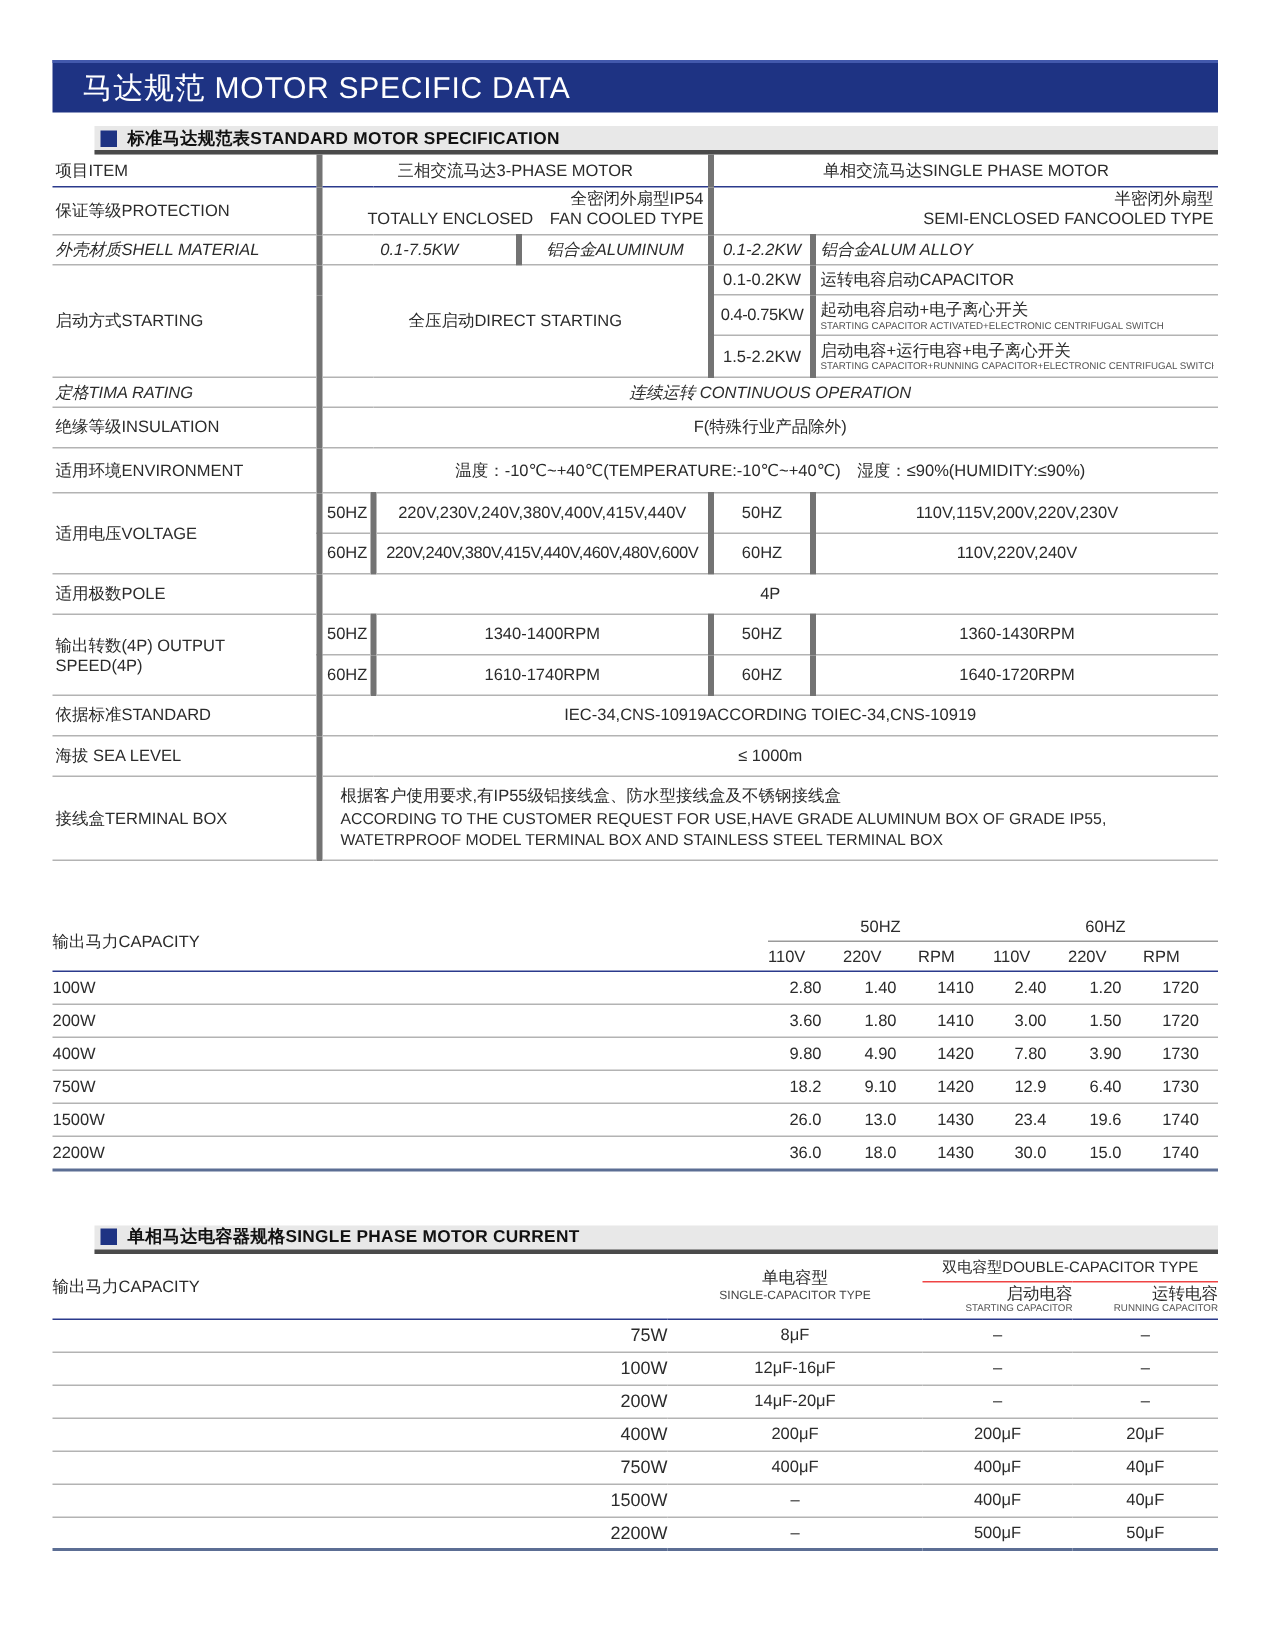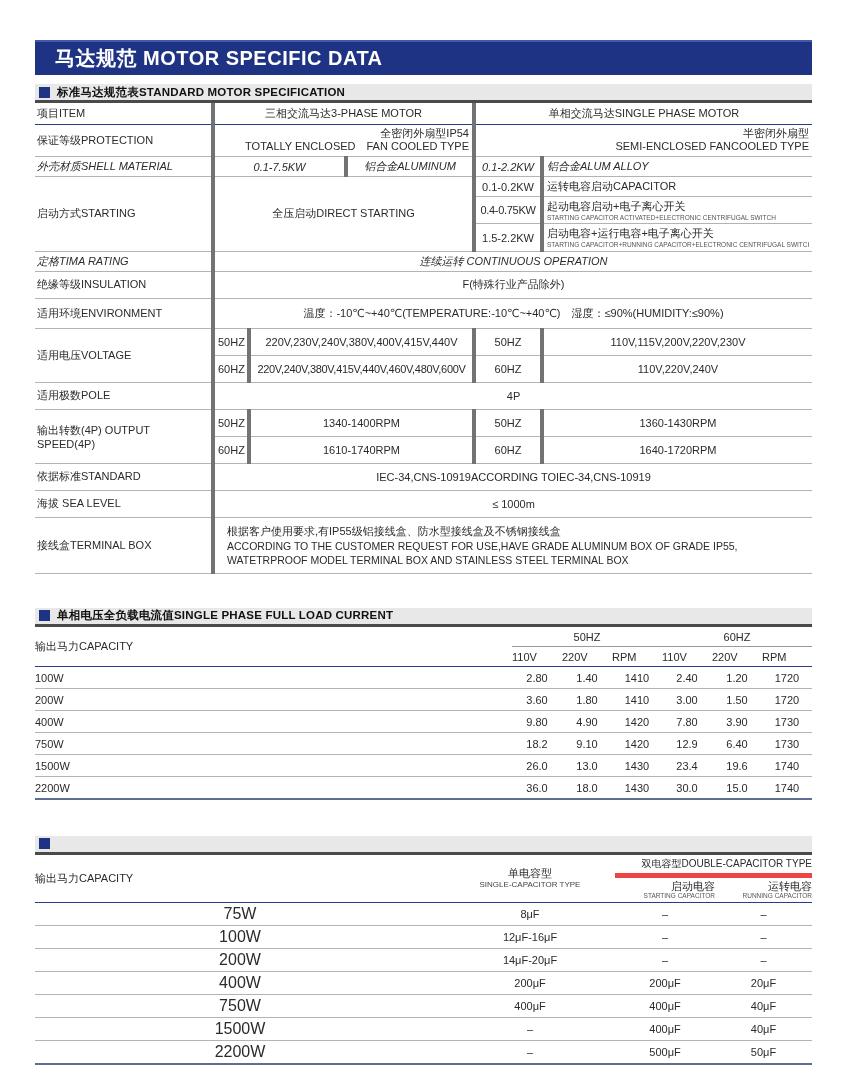--- a/index.html
+++ b/index.html
@@ -9,26 +9,26 @@
     font-family:"Liberation Sans","DejaVu Sans",sans-serif;
     color:#2b2b2b; -webkit-font-smoothing:antialiased;
   }
   .content { width:777px; margin:40px 0 0 35px; }
 
   
   .title-bar {
     height:35px; background:#1e3383; border-top:2px solid #4259ac;
     display:flex; align-items:center; padding-left:20px; margin-bottom:9px;
   }
-  .title-bar h1 { color:#fff; font-size:20px; font-weight:bold; letter-spacing:.5px; }
+  .title-bar h1 { color:#fff; font-size:20px; font-weight:normal; letter-spacing:.5px; }
 
   
   .section-bar {
     height:19px; background:#e8e8e8; display:flex; align-items:center;
-    gap:7px; padding-left:4px; border-bottom:3px solid #4a4a4a;
+    gap:7px; padding-left:4px; border-bottom:3px solid #4a4a4a;margin-left:28px;
   }
   .sq { width:11px; height:11px; background:#1e3383; flex:0 0 auto; }
   .section-title { font-size:11.5px; font-weight:bold; color:#111; letter-spacing:.2px; }
 
   
   table { border-collapse:collapse; width:100%; table-layout:fixed; }
   td, th { font-size:11px; font-weight:normal; color:#2b2b2b; vertical-align:middle; }
 
   
   .t1 td { border-bottom:1px solid #b3b3b3; padding:2px 3px; }
@@ -55,26 +55,26 @@
   .t2 .cap { text-align:left; font-size:11px; }
   .t2 .num { text-align:center;margin-top:20px; }
   .t2 thead .grp { border-bottom:1px solid #9a9a9a; text-align:center; height:20px; }
   .t2 thead .col-h { text-align:left; height:20px; border-bottom:1.5px solid #2b3a8c; }
   .t2 thead .cap-h { vertical-align:middle; border-bottom:1.5px solid #2b3a8c; }
   .t2 tbody td { border-bottom:1px solid #b3b3b3; height:22px; }
   .t2 tbody tr:last-child td { border-bottom:2.5px solid #5c6e94; }
 
   
   .t3 th, .t3 td { padding:2px 0; }
-  .t3 .cap { text-align:center; font-size:16px; }
+  .t3 .cap { text-align:right; font-size:12px; }
   .t3 .num { text-align:center; }
   .t3 thead th { text-align:center; vertical-align:middle; }
   .t3 thead .cap-h { text-align:left; border-bottom:1.5px solid #2b3a8c; }
   .t3 thead .single-h { border-bottom:1.5px solid #2b3a8c; line-height:1.25; }
-  .t3 thead .dbl-h { border-bottom:5px solid #ef4444; height:17px; font-size:10px;text-align:right; }
+  .t3 thead .dbl-h { border-bottom:1px solid #ef4444; height:17px; font-size:10px; }
   .t3 thead .sub-h { border-bottom:1.5px solid #2b3a8c; line-height:1.1; padding-bottom:2px;text-align:right; }
   .t3 .sub-en { display:block; font-size:6.5px; color:#555; line-height:1.2; white-space:nowrap; }
   .t3 .type-en { display:block; font-size:8px; color:#444; }
   .t3 tbody td { border-bottom:1px solid #b3b3b3; height:22px; }
   .t3 tbody tr:last-child td { border-bottom:2.5px solid #5c6e94; }
 
   .gap-1 { height:34px; } .gap-2 { height:36px; }
 </style>
 </head>
 <body>
@@ -210,24 +210,20 @@
         <td class="terminal" colspan="5">
           <span class="zh">根据客户使用要求,有IP55级铝接线盒、防水型接线盒及不锈钢接线盒</span><br>
           <span>ACCORDING TO THE CUSTOMER REQUEST FOR USE,HAVE GRADE ALUMINUM BOX OF GRADE IP55, WATETRPROOF MODEL TERMINAL BOX AND STAINLESS STEEL TERMINAL BOX</span>
         </td>
       </tr>
     </tbody>
   </table>
 
   <div class="gap-1"></div>
 
-  <div class="section-bar">
-    <span class="sq"></span>
-    <span class="section-title">单相电压全负载电流值SINGLE PHASE FULL LOAD CURRENT</span>
-  </div>
 
   <table class="t2">
     <colgroup>
       <col style="width:477px">
         <col style="width:50px">
         <col style="width:50px">
       <col style="width:50px">
         <col style="width:50px">
         <col style="width:50px">
         <col style="width:50px">
@@ -302,20 +298,21 @@
         <td class="num">15.0</td>
         <td class="num">1740</td>
       </tr>
     </tbody>
   </table>
 
   <div class="gap-2"></div>
 
   <div class="section-bar">
     <span class="sq"></span>
+    <span class="section-title">单相马达电容器规格SINGLE PHASE MOTOR CURRENT</span>
   </div>
 
   <table class="t3">
     <colgroup>
       <col style="width:410px">
         <col style="width:170px">
         <col style="width:100px">
         <col style="width:97px">
     </colgroup>
     <thead>

